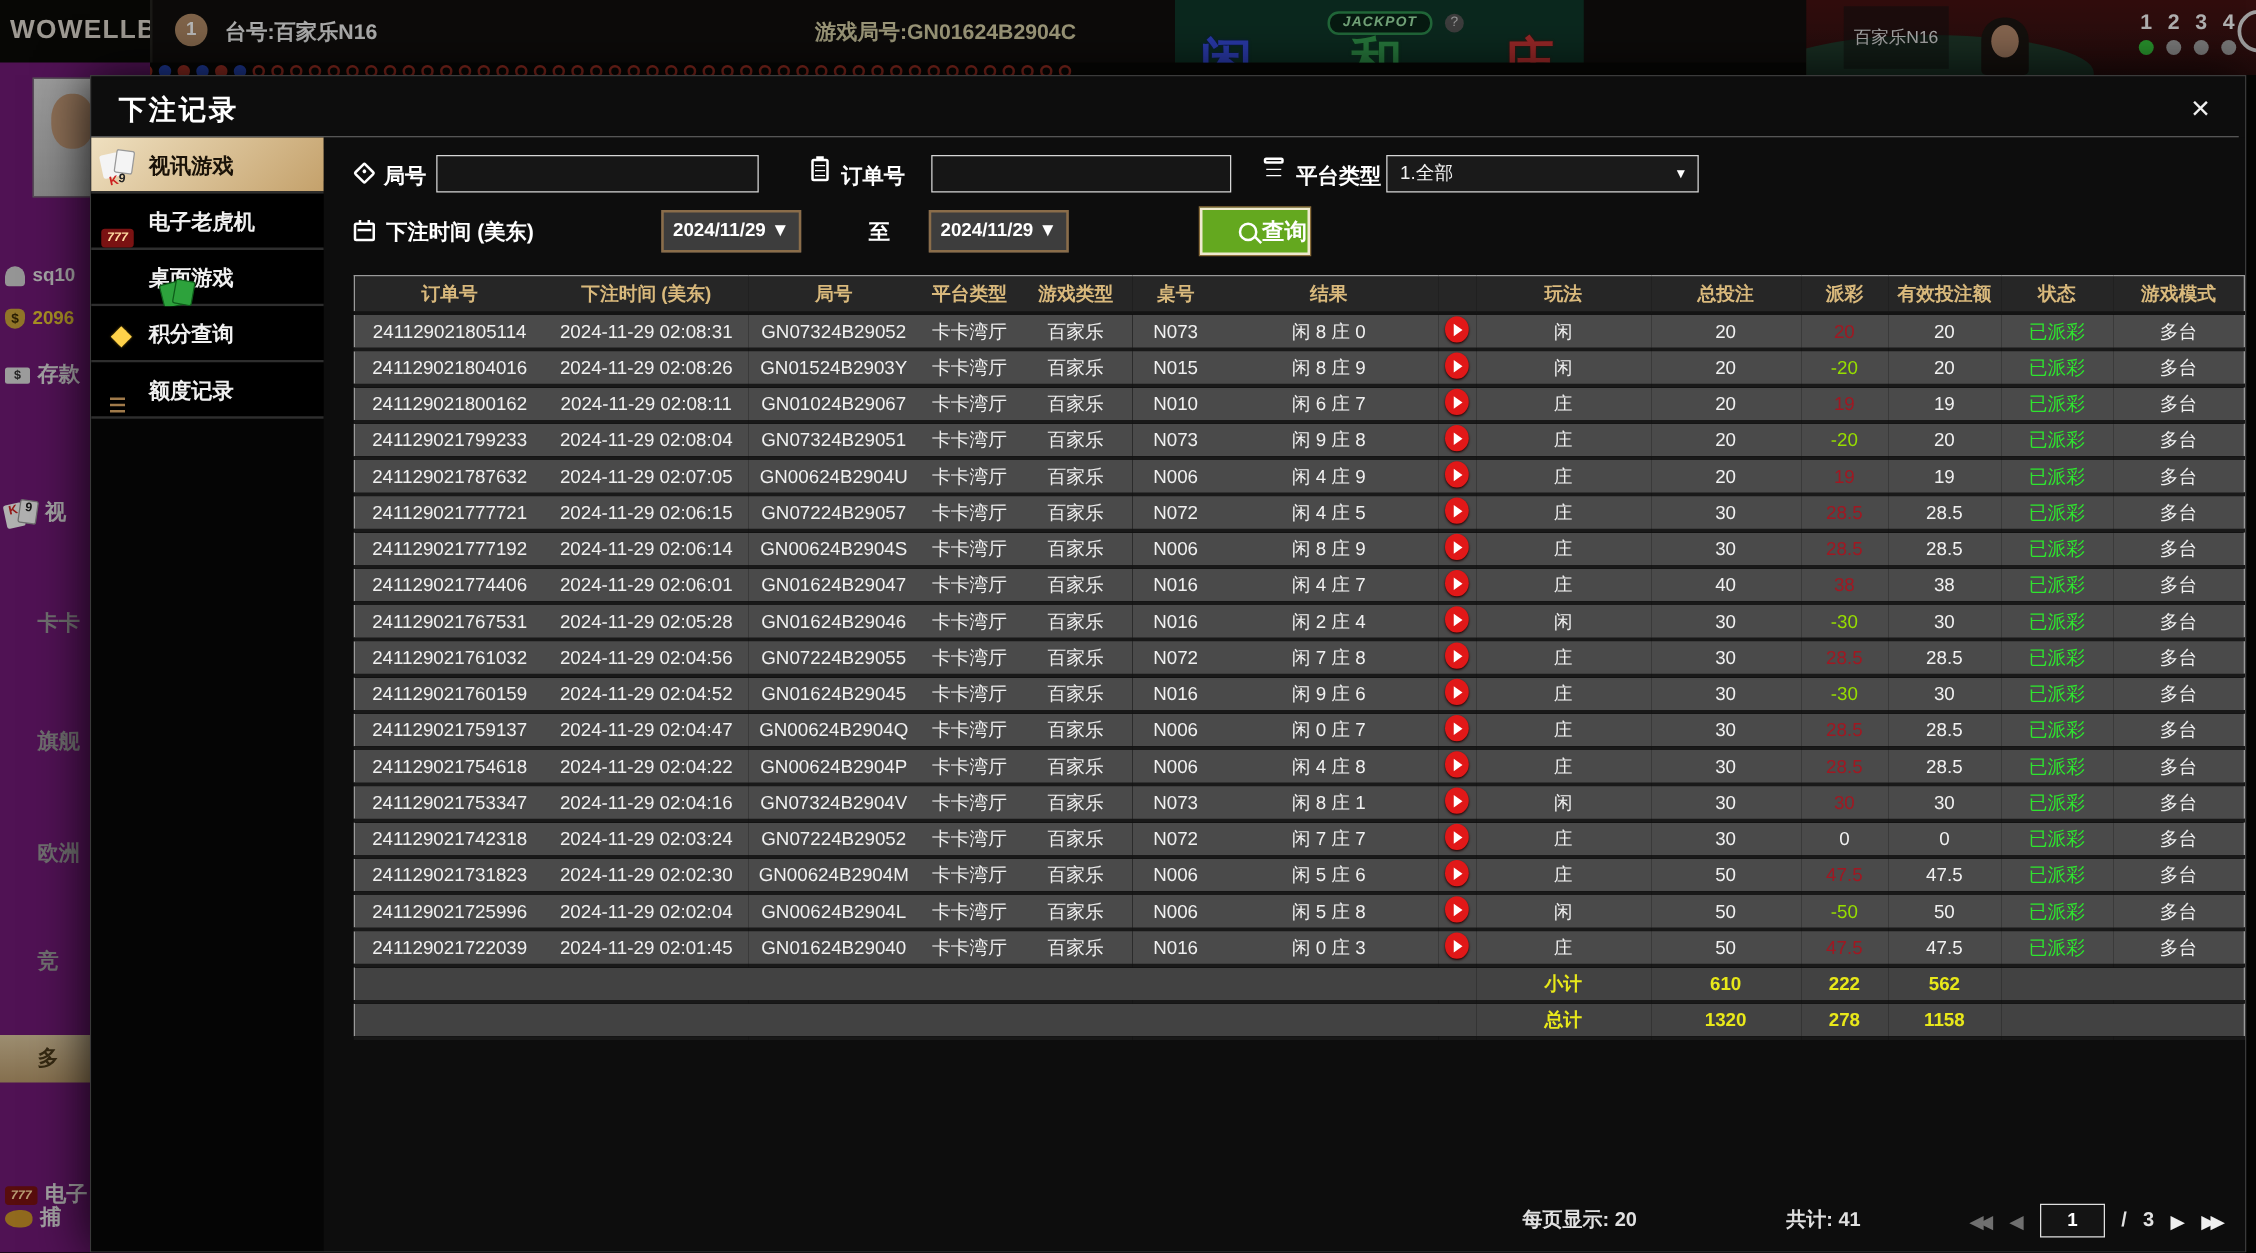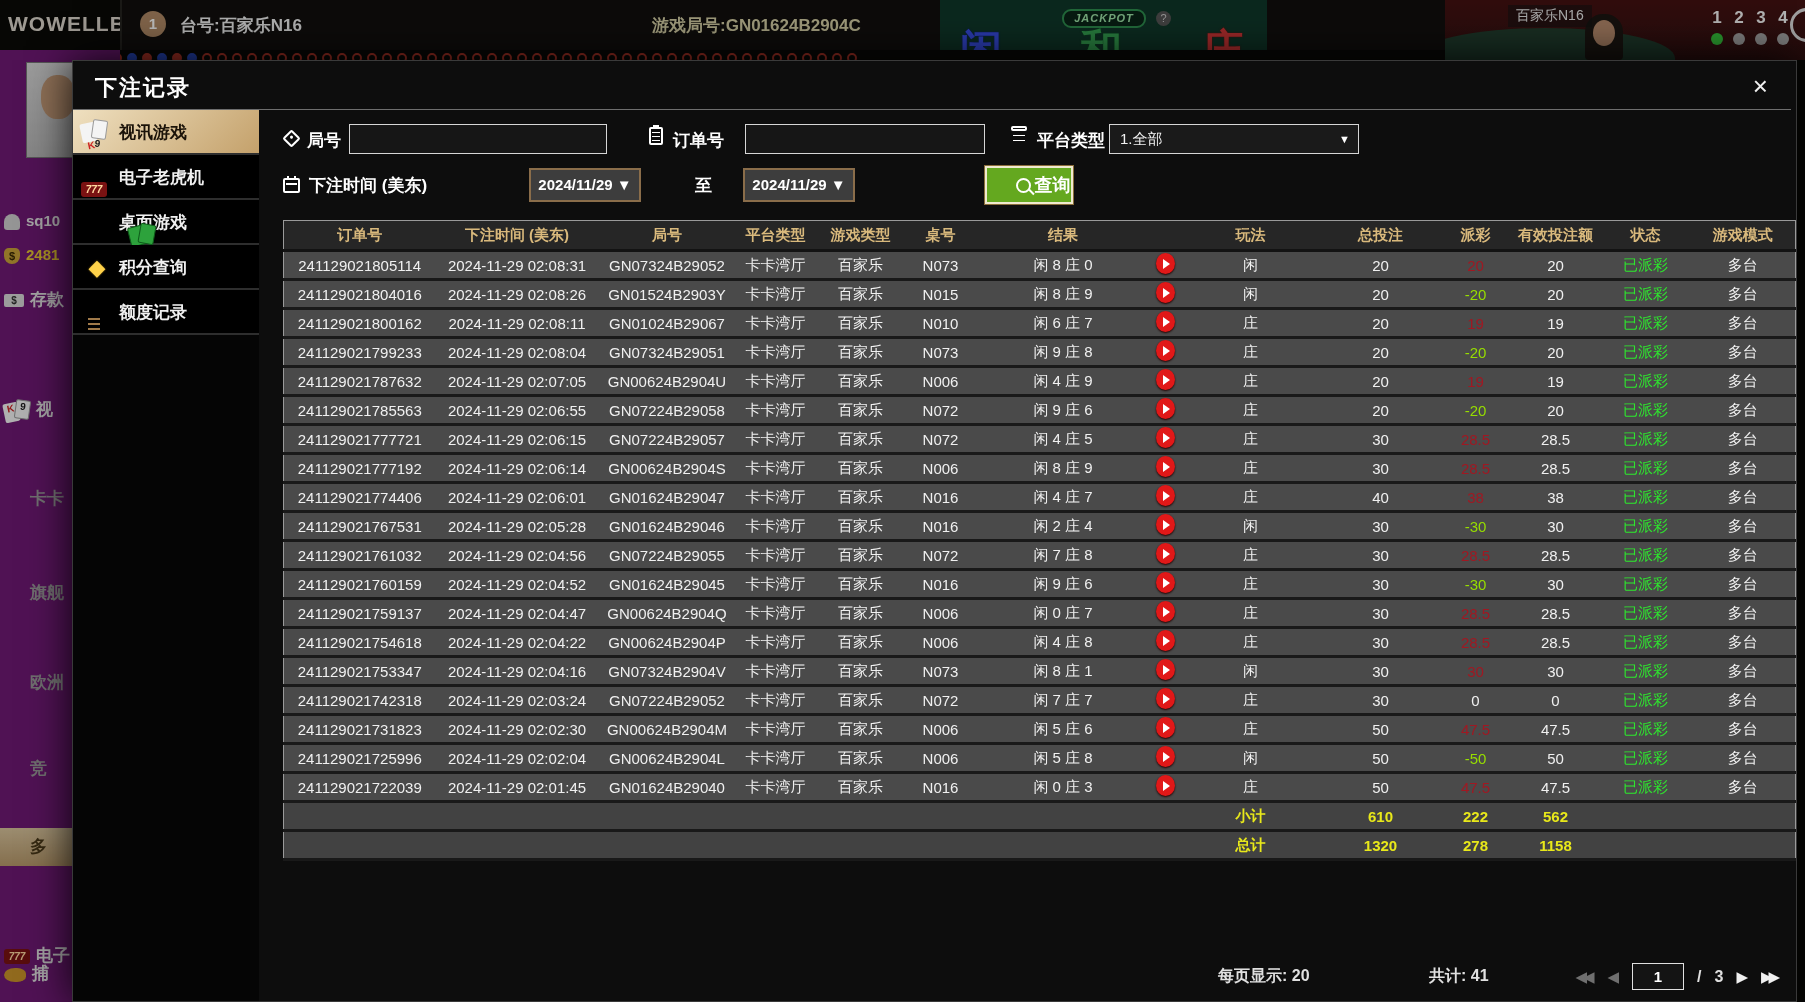--- a/index.html
+++ b/index.html
@@ -21,21 +21,21 @@
   .zone.t { left:140px; color:#35a452; text-shadow:0 0 2px #0c4d20; }
   .zone.b { left:262px; color:#d23737; text-shadow:0 0 2px #6e0f0f; }
   .jackpot { position:absolute; left:122px; top:9px; width:84px; height:19px; border:2px solid #2f8f4f; border-radius:9px; background:#0a2418; color:#9fe3a8; font-size:11px; font-weight:bold; font-style:italic; text-align:center; line-height:15px; letter-spacing:1px; }
   .jackpot-q { position:absolute; left:216px; top:11px; width:15px; height:15px; border-radius:50%; background:#555; color:#ccc; font-size:11px; text-align:center; line-height:15px; }
   .deal-btn { position:absolute; left:1330px; top:4px; width:100px; height:100px; border-radius:50%; border:4px solid #d43a2f; background:radial-gradient(circle at 50% 35%, #6e1511, #3c0b08); }
   .deal-btn span { position:absolute; left:0; right:0; bottom:30px; text-align:center; color:#f3e9e0; font-size:14px; font-weight:bold; }
   .video { position:absolute; left:1445px; top:0; width:360px; height:60px; background:linear-gradient(180deg,#451313,#301010); overflow:hidden; }
   .video .felt-arc { position:absolute; left:-30px; top:28px; width:260px; height:60px; background:#1d4a36; border-radius:50% 50% 0 0; opacity:.8; }
   .video .dealer { position:absolute; left:140px; top:14px; width:38px; height:46px; background:#1c1712; border-radius:18px 18px 4px 4px; }
   .video .dealer::before { content:""; position:absolute; left:8px; top:6px; width:22px; height:26px; background:#b98c6e; border-radius:50%; }
-  .video-label { position:absolute; left:30px; top:5px; padding:2px 8px; background:rgba(20,20,20,.55); color:#e8e8e8; font-size:14px;margin-left:33px; }
+  .video-label { position:absolute; left:30px; top:5px; padding:16px 8px; background:rgba(20,20,20,.55); color:#e8e8e8; font-size:14px; }
   .cams { position:absolute; left:261px; top:8px; width:96px; }
   .cams .n { display:inline-block; width:22px; color:#f5f5f5; font-size:17px; font-weight:bold; text-align:center; }
   .cams .dots { margin-top:3px; }
   .cams .d { display:inline-block; width:12px; height:12px; border-radius:50%; margin:0 5px; background:#a9a9a9; }
   .cams .d.on { background:#38c93e; }
   .part-circle { position:absolute; left:345px; top:8px; width:34px; height:34px; border:3px solid #ddd; border-radius:50%; }
   .beads { position:absolute; left:112px; top:49px; height:12px; white-space:nowrap; }
   .beads i { display:inline-block; width:10px; height:10px; border:2px solid #c0392b; border-radius:50%; margin-right:5px; }
   .beads i.solid { background:#c0392b; border-color:#c0392b; }
   .beads i.blue { background:#2a4fd0; border-color:#2a4fd0; }
@@ -151,21 +151,21 @@
           <div class="dots"><i class="d on"></i><i class="d"></i><i class="d"></i><i class="d"></i></div>
         </div>
         <div class="part-circle"></div>
       </div>
     </div>
     <div class="beads" id="beads"><i class="solid"></i><i class="blue"></i><i class="solid"></i><i class="blue"></i><i class="solid"></i><i class="blue"></i><i></i><i></i><i></i><i></i><i></i><i></i><i></i><i></i><i></i><i></i><i></i><i></i><i></i><i></i><i></i><i></i><i></i><i></i><i></i><i></i><i></i><i></i><i></i><i></i><i></i><i></i><i></i><i></i><i></i><i></i><i></i><i></i><i></i><i></i><i></i><i></i><i></i><i></i><i></i><i></i><i></i><i></i><i></i><i></i></div>
 
     <div class="leftnav">
       <div class="avatar"></div>
       <div class="ln-row" style="top:162px;"><span class="ln-ic ic-person"></span><span>sq10</span></div>
-      <div class="ln-row" style="top:196px; color:#e8c832;"><span class="ln-ic ic-bag">$</span><span>2481</span></div>
+      <div class="ln-row" style="top:196px; color:#e8c832;"><span class="ln-ic ic-bag">$</span><span>2096</span></div>
       <div class="ln-row" style="top:238px; font-size:17px;"><span class="ln-ic ic-note">$</span><span>存款</span></div>
       <div class="ln-row" style="top:348px; font-size:17px;"><span class="ln-ic ic-cards"><span class="c1">K</span><span class="c2">9</span></span><span>视</span></div>
       <div class="ln-item" style="top:430px;">卡卡</div>
       <div class="ln-item" style="top:524px;">旗舰</div>
       <div class="ln-item" style="top:614px;">欧洲</div>
       <div class="ln-item" style="top:700px;">竞</div>
       <div class="ln-item hl" style="top:778px;">多</div>
       <div class="ln-row" style="top:866px; font-size:17px;margin-top:28px;"><span class="ln-ic ic-777">777</span><span>电子</span></div>
       <div class="ln-row" style="top:912px; font-size:17px;"><span class="ln-ic ic-fish"></span><span>捕</span></div>
 
@@ -217,21 +217,21 @@
       <div class="f-select" style="left:850px; top:14px; width:250px;">
         <span>1.全部</span>
         <span class="car">▼</span>
       </div>
 
       <span class="fi ic-cal" style="left:24px; top:68px;"></span>
       <div class="f-label" style="left:50px; top:64px;">下注时间 (美东)</div>
       <div class="datebox" style="left:270px; top:58px;"><span>2024/11/29</span> ▼</div>
       <div class="f-label" style="left:436px; top:64px;">至</div>
       <div class="datebox" style="left:484px; top:58px;"><span>2024/11/29</span> ▼</div>
-      <div class="search-btn" style="left:726px; top:56px;padding-left:28px;"><span class="mag"></span><span>查询</span></div>
+      <div class="search-btn" style="left:701px; top:56px;padding-left:28px;"><span class="mag"></span><span>查询</span></div>
 
       <table class="rec-table">
         <colgroup>
           <col style="width:152px">
             <col style="width:163px">
             <col style="width:137px">
             <col style="width:80px">
           <col style="width:90px">
             <col style="width:70px">
             <col style="width:175px">
@@ -336,36 +336,20 @@
               <td>闲 4 庄 9</td>
               <td><span class="playbtn"><span class="tri"></span></span></td>
               <td>庄</td>
               <td>20</td>
               <td class="pay-win">19</td>
               <td>19</td>
               <td class="st-green">已派彩</td>
               <td>多台</td>
             </tr>
             <tr>
-              <td>241129021785563</td>
-              <td>2024-11-29 02:06:55</td>
-              <td>GN07224B29058</td>
-              <td>卡卡湾厅</td>
-              <td>百家乐</td>
-              <td>N072</td>
-              <td>闲 9 庄 6</td>
-              <td><span class="playbtn"><span class="tri"></span></span></td>
-              <td>庄</td>
-              <td>20</td>
-              <td class="pay-lose">-20</td>
-              <td>20</td>
-              <td class="st-green">已派彩</td>
-              <td>多台</td>
-            </tr>
-            <tr>
               <td>241129021777721</td>
               <td>2024-11-29 02:06:15</td>
               <td>GN07224B29057</td>
               <td>卡卡湾厅</td>
               <td>百家乐</td>
               <td>N072</td>
               <td>闲 4 庄 5</td>
               <td><span class="playbtn"><span class="tri"></span></span></td>
               <td>庄</td>
               <td>30</td>

